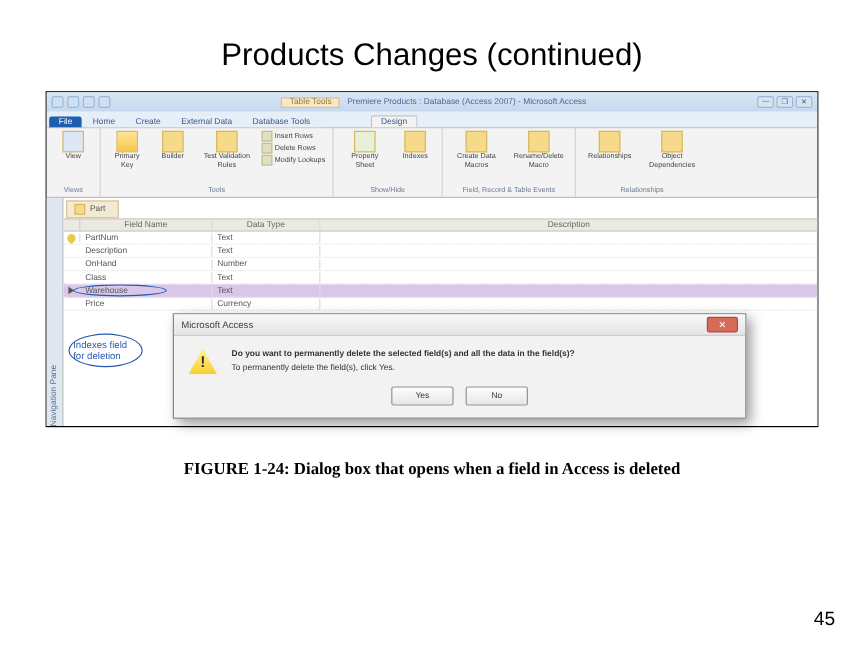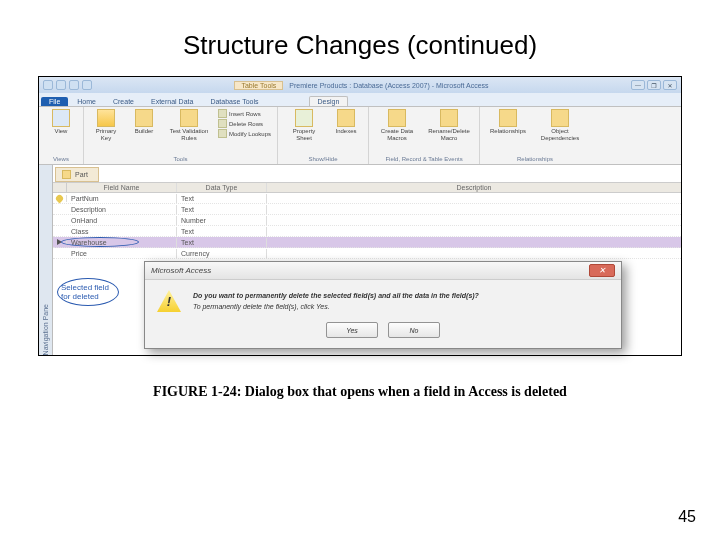--- a/index.html
+++ b/index.html
@@ -46,36 +46,36 @@
   .row { display:flex; font-size:7px; border-bottom:1px dotted #e4e4e4; height:11px; align-items:center;}
   .row.sel { background:#d8c7e8; }
   .row .colsel { border-right:1px solid #ddd; display:flex; align-items:center; justify-content:center;}
   .key-ico { width:7px; height:7px; background:#e8c850; border-radius:50% 50% 50% 0; transform:rotate(-45deg);}
   .row-sel-ico { width:0; height:0; border-left:5px solid #555; border-top:3px solid transparent; border-bottom:3px solid transparent;}
   .row .col { text-align:left; padding-left:4px;}
   .callout { position:absolute; left:22px; top:118px; font-size:8px; color:#2a5ab0; line-height:9px; }
   .callout-oval { position:absolute; border:1px solid #2a5ab0; border-radius:50%; }
   .oval1 { left:18px; top:113px; width:62px; height:28px; }
   .oval2 { left:22px; top:72px; width:78px; height:10px; }
-  .dialog { position:absolute; left:105px; top:96px; width:478px; background:#f2f2f2; border:1px solid #888; box-shadow:4px 4px 10px rgba(0,0,0,0.4);font-style:italic;}
+  .dialog { position:absolute; left:105px; top:96px; width:478px; background:#f2f2f2; border:1px solid #888; box-shadow:4px 4px 10px rgba(0,0,0,0.4);}
   .dlg-title { background:linear-gradient(#f8f8f8,#e4e4e4); height:18px; display:flex; align-items:center; padding:0 6px; font-size:8px; color:#444; justify-content:space-between; border-bottom:1px solid #ccc;}
   .dlg-close { width:26px; height:13px; background:#d86a5a; border:1px solid #b04838; border-radius:2px; display:flex;align-items:center;justify-content:center;color:#fff;font-size:8px;}
   .dlg-body { display:flex; padding:10px 12px 6px; gap:12px;}
   .warn-ico { width:24px; height:22px; background:linear-gradient(#fff2a0,#f6d030); clip-path: polygon(50% 0, 100% 100%, 0 100%); display:flex;align-items:center;justify-content:center;font-size:13px;font-weight:bold;color:#333;}
   .dlg-txt { font-size:7px; color:#333; line-height:11px;}
   .dlg-main { font-weight:bold; }
   .dlg-btns { display:flex; justify-content:center; gap:10px; padding:4px 0 10px;}
   .dlg-btn { width:52px; height:16px; background:linear-gradient(#fdfdfd,#e6e6e6); border:1px solid #939393; border-radius:2px; font-size:7px; display:flex;align-items:center;justify-content:center;color:#333;}
   .figure-caption { text-align:center; font-weight:bold; font-size:14px; margin-top:28px; font-family: 'Times New Roman', serif;}
   .page-num { position:absolute; right:24px; bottom:14px; font-size:16px; }
 </style>
 </head>
 <body>
 
-<div class="slide-title">Structure Changes (continued)</div>
+<div class="slide-title">Products Changes (continued)</div>
 
 <div class="figure-wrap">
  <div class="app-window">
 
   <div class="titlebar">
     <div class="qat">
       <div class="qat-btn"></div>
       <div class="qat-btn"></div>
       <div class="qat-btn"></div>
       <div class="qat-btn"></div>
@@ -238,22 +238,22 @@
               <div class="col fname">Price</div>
               <div class="col dtype">Currency</div>
               <div class="col"></div>
             </div>
           </div>
     </div>
 
     <div class="callout-oval oval2"></div>
     <div class="callout-oval oval1"></div>
     <div class="callout">
-      <span>Selected field</span><br>
-      <span>for deleted</span>
+      <span>Indexes field</span><br>
+      <span>for deletion</span>
     </div>
 
     <div class="dialog">
       <div class="dlg-title">
         <span>Microsoft Access</span>
         <div class="dlg-close">✕</div>
       </div>
       <div class="dlg-body">
         <div class="warn-ico">!</div>
         <div class="dlg-txt">

